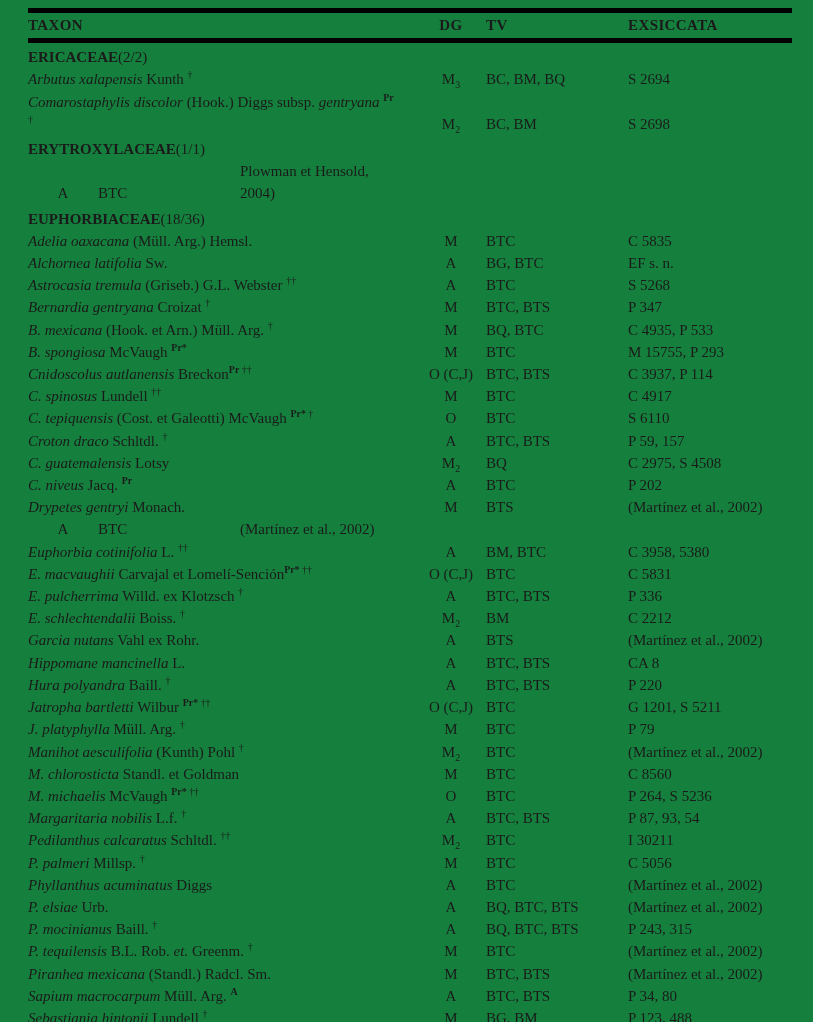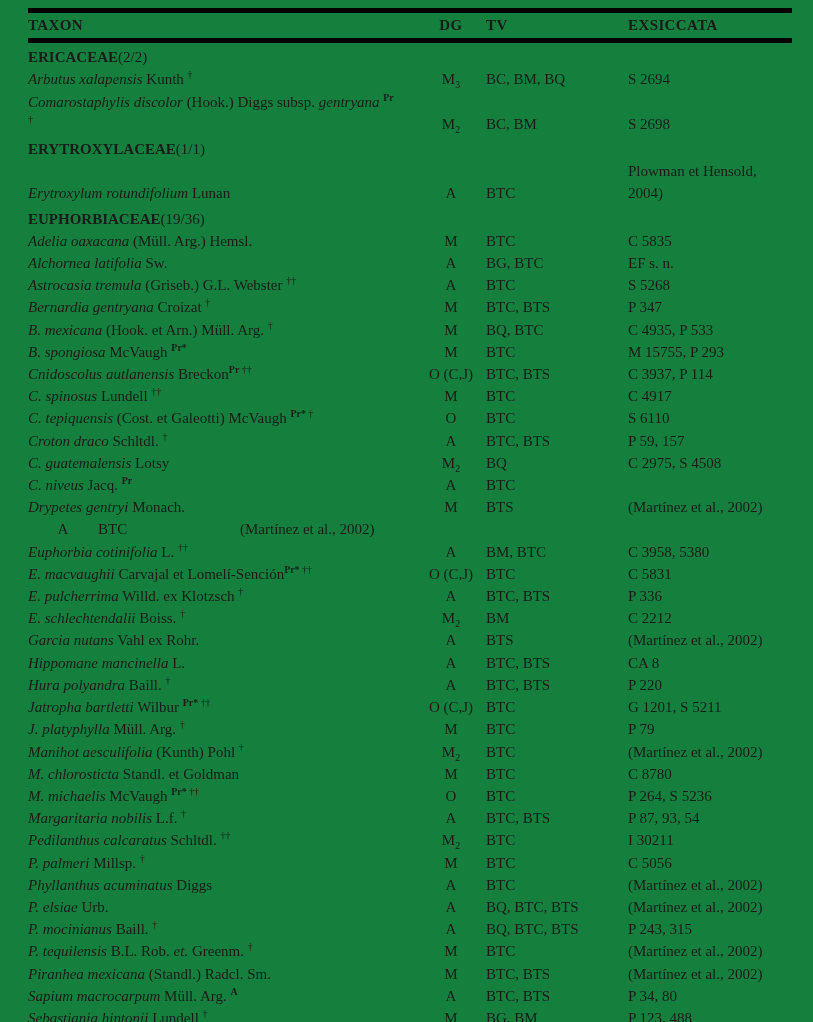--- a/index.html
+++ b/index.html
@@ -48,28 +48,27 @@
           <div class="c ct"><span class="it">Comarostaphylis discolor</span><span> (Hook.) Diggs subsp. </span><span class="it">gentryana</span><span> </span><sup class="bd">Pr</sup><br><sup>†</sup></div>
           <div class="c cd"><span>M</span><sub>2</sub></div>
           <div class="c cv">BC, BM</div>
           <div class="c ce">S 2698</div>
         </div>
         <div class="row family">
           <span class="bd">ERYTROXYLACEAE</span>
           <span> (1/1)</span>
         </div>
         <div class="row">
-          <div class="c ct"><span class="it">Erytroxylum rotundifolium</span><span> Lunan</span></div>
           <div class="c cd"><span>A</span></div>
           <div class="c cv">BTC</div>
           <div class="c ce">Plowman et Hensold, 2004)</div>
         </div>
         <div class="row family">
           <span class="bd">EUPHORBIACEAE</span>
-          <span> (19/36)</span>
+          <span> (18/36)</span>
         </div>
         <div class="row">
           <div class="c ct"><span class="it">Adelia oaxacana</span><span> (Müll. Arg.) Hemsl.</span></div>
           <div class="c cd"><span>M</span></div>
           <div class="c cv">BTC</div>
           <div class="c ce">C 5835</div>
         </div>
         <div class="row">
           <div class="c ct"><span class="it">Alchornea latifolia</span><span> Sw.</span></div>
           <div class="c cd"><span>A</span></div>
@@ -127,20 +126,21 @@
         <div class="row">
           <div class="c ct"><span class="it">C. guatemalensis</span><span> Lotsy</span></div>
           <div class="c cd"><span>M</span><sub>2</sub></div>
           <div class="c cv">BQ</div>
           <div class="c ce">C 2975, S 4508</div>
         </div>
         <div class="row">
           <div class="c ct"><span class="it">C. niveus</span><span> Jacq. </span><sup class="bd">Pr</sup></div>
           <div class="c cd"><span>A</span></div>
           <div class="c cv">BTC</div>
+          <div class="c ce">P 202</div>
         </div>
         <div class="row">
           <div class="c ct"><span class="it">Drypetes gentryi</span><span> Monach.</span></div>
           <div class="c cd"><span>M</span></div>
           <div class="c cv">BTS</div>
           <div class="c ce">(Martínez et al., 2002)</div>
         </div>
         <div class="row">
           <div class="c cd"><span>A</span></div>
           <div class="c cv">BTC</div>
@@ -203,21 +203,21 @@
         <div class="row">
           <div class="c ct"><span class="it">Manihot aesculifolia</span><span> (Kunth) Pohl </span><sup>†</sup></div>
           <div class="c cd"><span>M</span><sub>2</sub></div>
           <div class="c cv">BTC</div>
           <div class="c ce">(Martínez et al., 2002)</div>
         </div>
         <div class="row">
           <div class="c ct"><span class="it">M. chlorosticta</span><span> Standl. et Goldman</span></div>
           <div class="c cd"><span>M</span></div>
           <div class="c cv">BTC</div>
-          <div class="c ce">C 8780</div>
+          <div class="c ce">C 8560</div>
         </div>
         <div class="row">
           <div class="c ct"><span class="it">M. michaelis</span><span> McVaugh </span><sup class="bd">Pr*</sup><sup> ††</sup></div>
           <div class="c cd"><span>O</span></div>
           <div class="c cv">BTC</div>
           <div class="c ce">P 264, S 5236</div>
         </div>
         <div class="row">
           <div class="c ct"><span class="it">Margaritaria nobilis</span><span> L.f. </span><sup>†</sup></div>
           <div class="c cd"><span>A</span></div>

